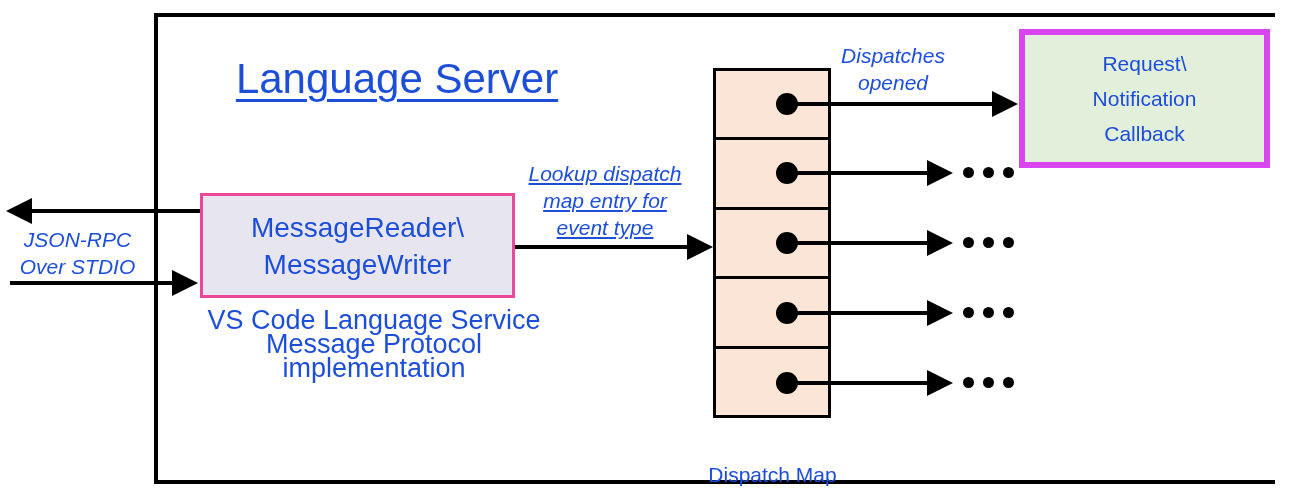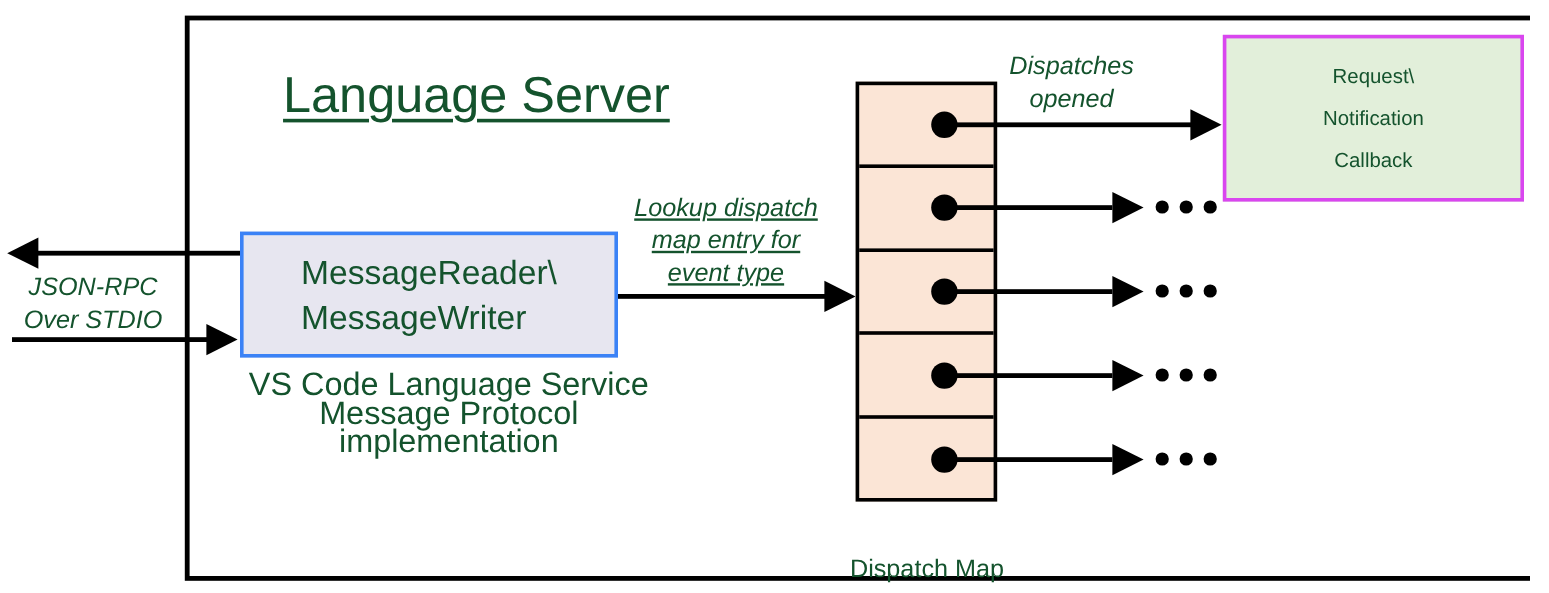--- a/index.html
+++ b/index.html
@@ -1,18 +1,18 @@
 <!DOCTYPE html>
 <html><head>
 <meta charset="utf-8">
 <style>
   html,body { margin:0; padding:0; background:#fff; }
   .canvas {
     position:relative; width:1275px; height:494px; background:#ffffff;
-    font-family:"Liberation Sans", sans-serif; color:#14532d; overflow:hidden;
+    font-family:"Liberation Sans", sans-serif; color:#1d4ed8; overflow:hidden;
   }
   .abs { position:absolute; }
   .pre { white-space:pre-line; }
   .ctr { text-align:center; }
   .ital { font-style:italic; }
 
   .outer-frame {
     left:154px; top:13px; width:1125px; height:471px;
     border:4px solid #000; box-sizing:border-box;
   }
@@ -23,46 +23,46 @@
   }
 
   .hline { height:4px; background:#000; }
   .arrow-r { width:0; height:0; border-top:13px solid transparent; border-bottom:13px solid transparent; border-left:26px solid #000; }
   .arrow-l { width:0; height:0; border-top:13px solid transparent; border-bottom:13px solid transparent; border-right:26px solid #000; }
 
   .stdio-label { left:5px; top:226px; width:145px; font-size:21px; line-height:27px; }
 
   .reader-box {
     left:200px; top:193px; width:315px; height:105px;
-    background:#e7e6f0; border:3px solid #3b82f6; box-sizing:border-box;
+    background:#e7e6f0; border:3px solid #ec4899; box-sizing:border-box;
     display:flex; align-items:center; justify-content:center;
-    font-size:28px; line-height:37px; 
+    font-size:28px; line-height:37px; text-align:center;
   }
   .reader-caption { left:186px; top:308px; width:376px; font-size:27px; line-height:24px; }
 
   .lookup-label { left:515px; top:160px; width:180px; font-size:21px; line-height:27px;text-decoration:underline; }
 
   .dispatch-map {
     left:713px; top:68px; width:118px; height:350px;
     background:#fbe5d6; border:3px solid #000; box-sizing:border-box;
     display:flex; flex-direction:column;
   }
   .dispatch-cell { flex:1; }
   .dispatch-cell.divided { border-bottom:3px solid #000; }
   .dot { width:22px; height:22px; border-radius:50%; background:#000; }
   .ellipsis { display:flex; gap:9px; }
   .ellipsis span { width:11px; height:11px; border-radius:50%; background:#000; display:block; }
 
   .dispatches-label { left:823px; top:42px; width:140px; font-size:21px; line-height:27px; }
 
   .callback-box {
     left:1019px; top:29px; width:251px; height:139px;
-    background:#e2efda; border:3px solid #d946ef; box-sizing:border-box;
+    background:#e2efda; border:6px solid #d946ef; box-sizing:border-box;
     display:flex; align-items:center; justify-content:center;
-    font-size:17px; line-height:35px; text-align:center;
+    font-size:21px; line-height:35px; text-align:center;
   }
   .callback-note { left:1017px; top:187px; width:268px; font-size:21px; line-height:29px; }
 
   .dispatch-caption { left:645px; top:424px; width:255px; font-size:21px; line-height:30px;margin-top:36px; }
 </style>
 </head>
 <body>
 
 <div class="canvas">
 

